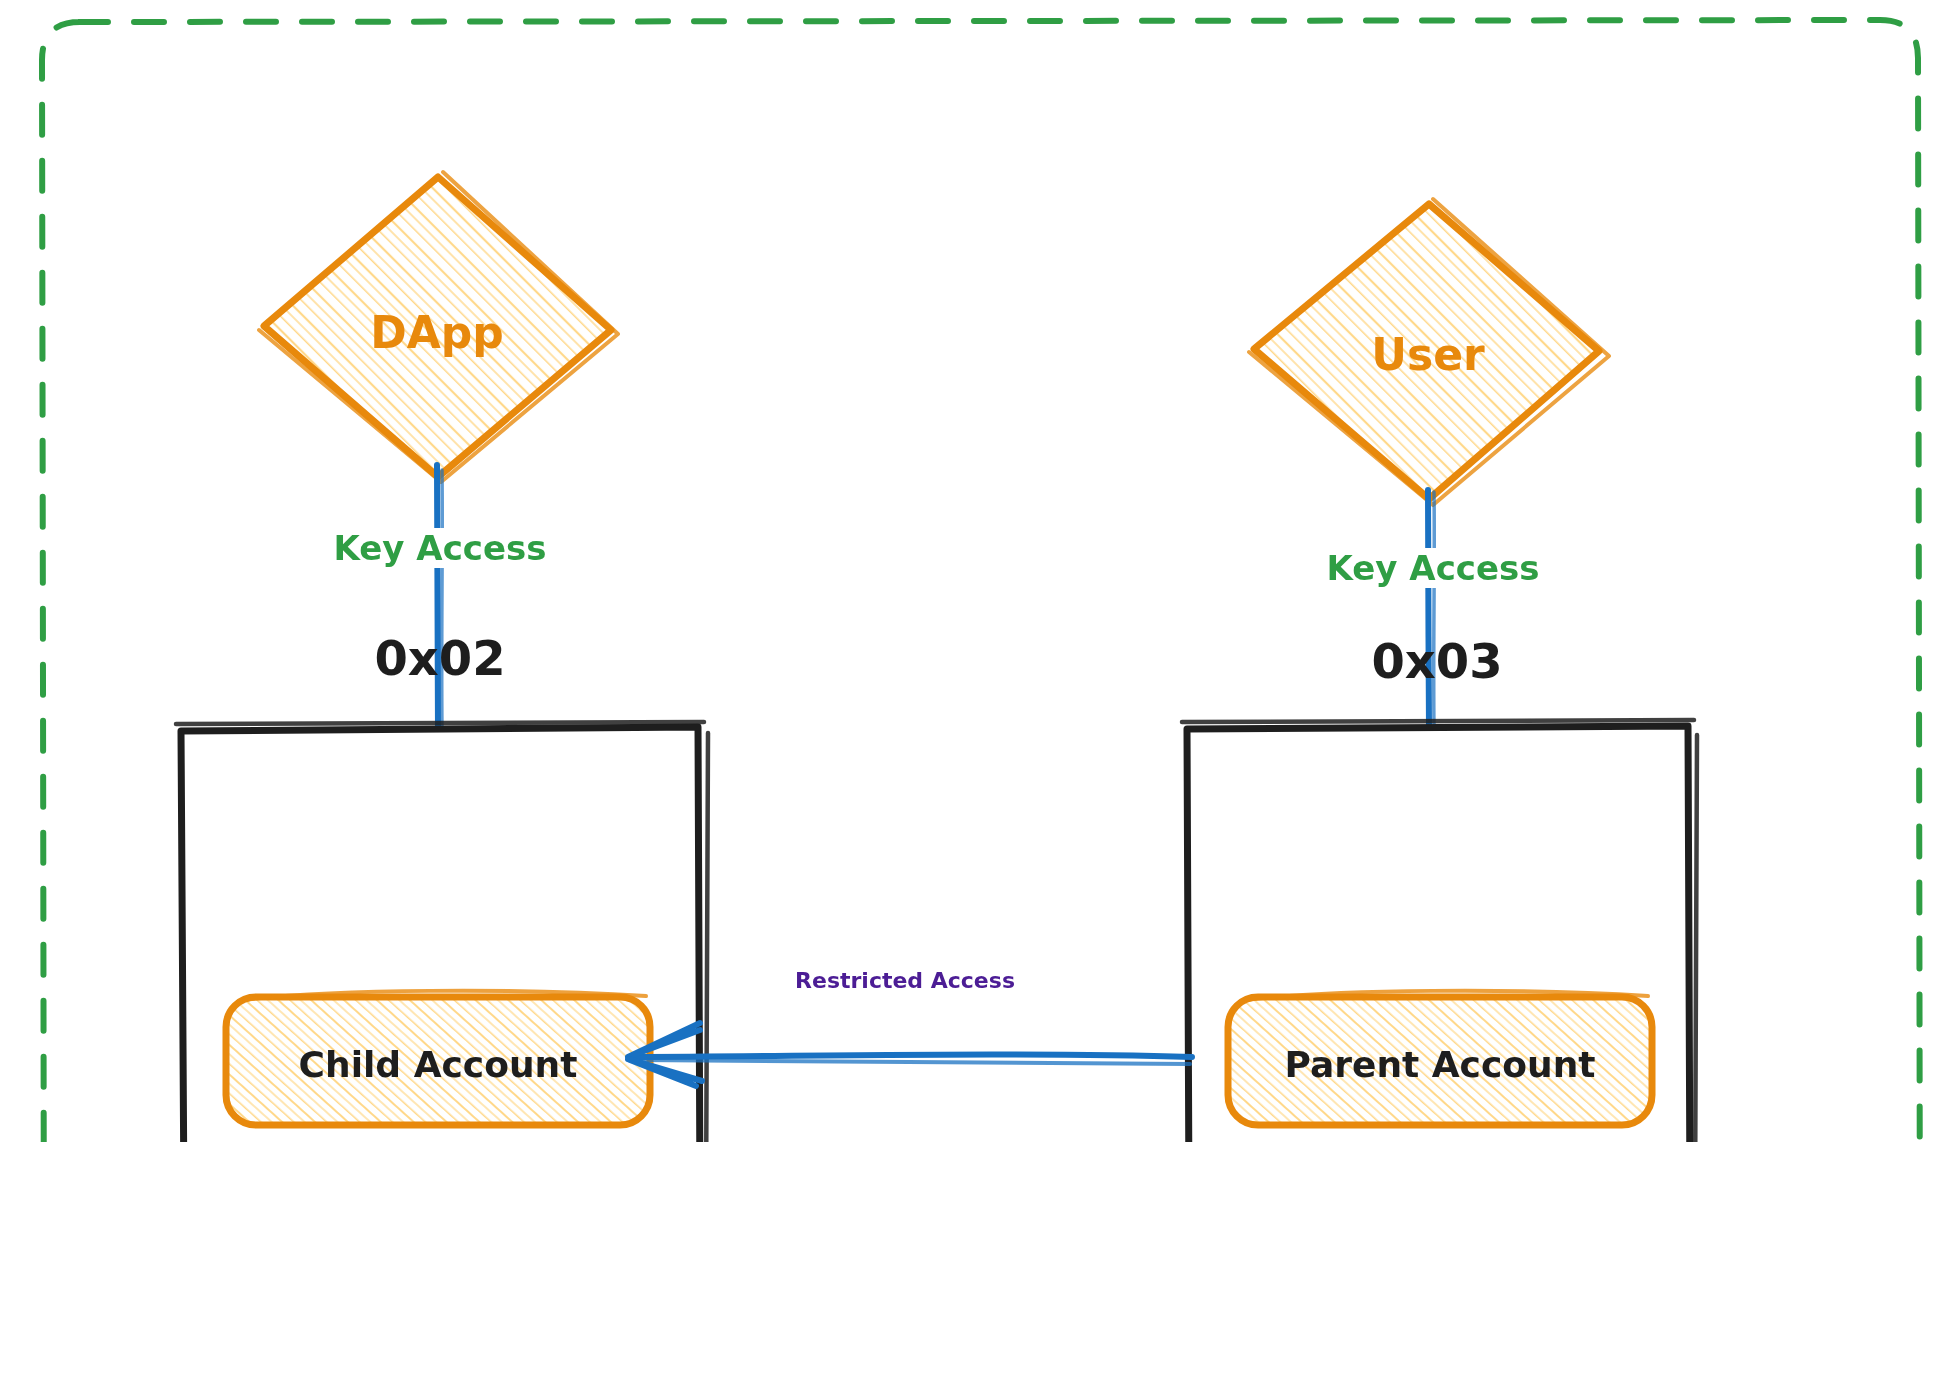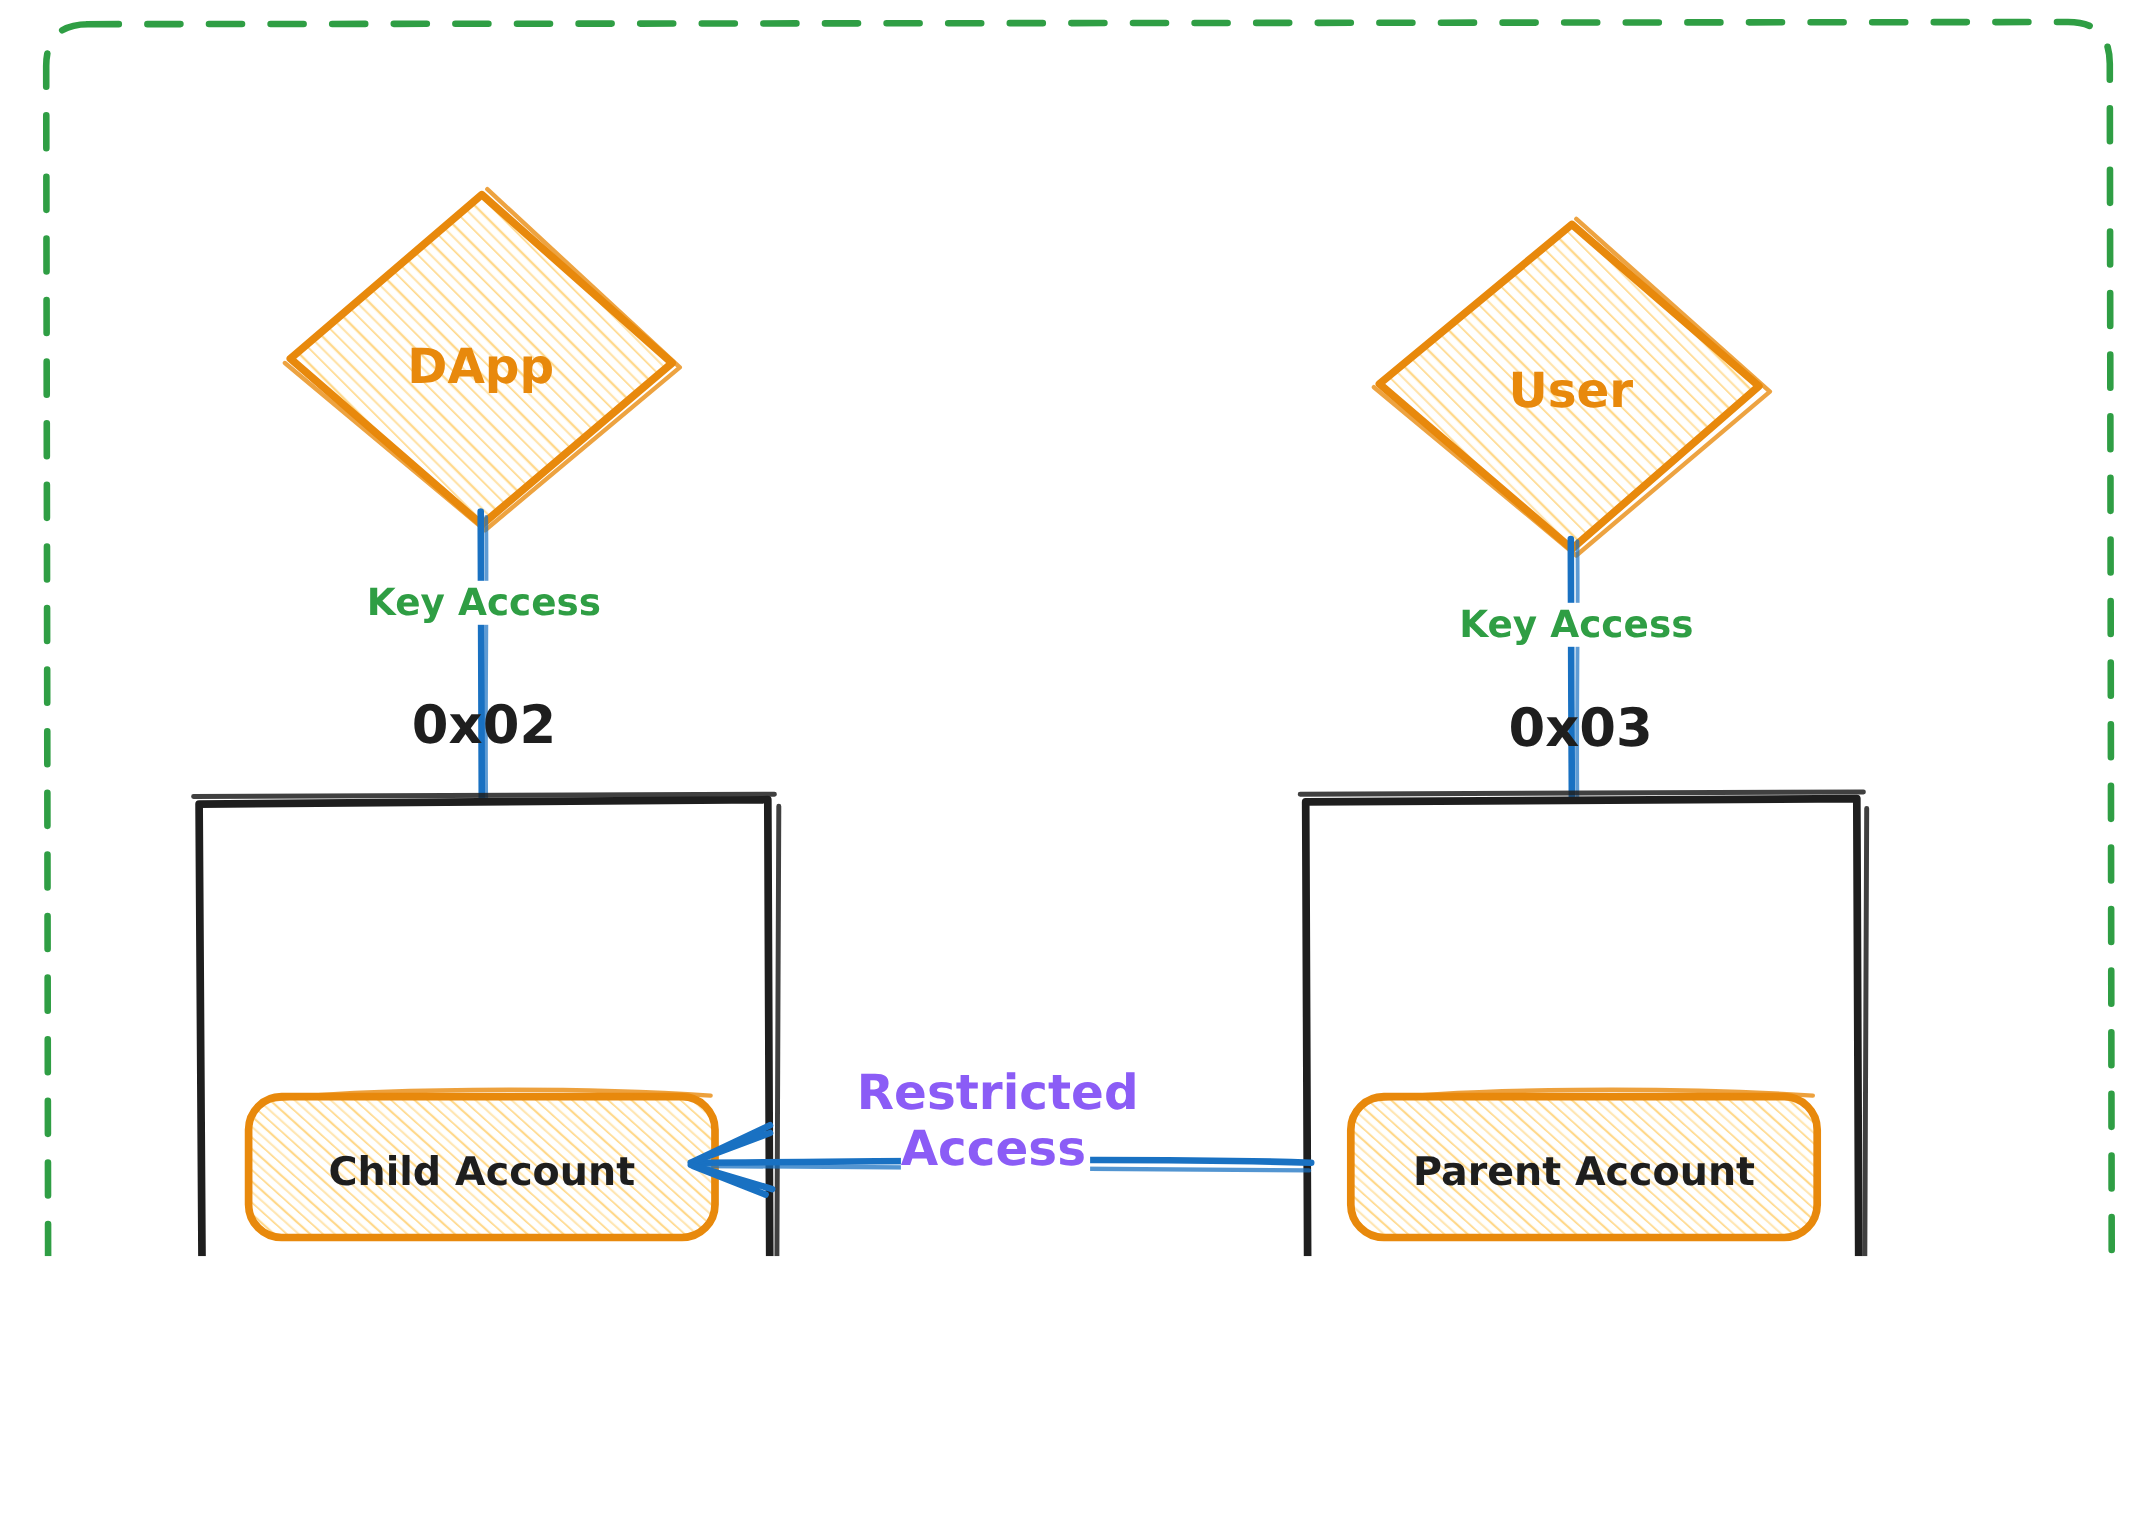--- a/index.html
+++ b/index.html
@@ -130,16 +130,16 @@
 
   <div style="position:absolute; left:285px; top:528px; width:310px; text-align:center;">
     <span style="font-family:'DejaVu Sans', sans-serif; font-size:34px; font-weight:600; color:#2f9e44; background:#ffffff; padding:0 4px;">Key Access</span>
   </div>
 
   <div style="position:absolute; left:1278px; top:548px; width:310px; text-align:center;">
     <span style="font-family:'DejaVu Sans', sans-serif; font-size:34px; font-weight:600; color:#2f9e44; background:#ffffff; padding:0 4px;">Key Access</span>
   </div>
 
   <div style="position:absolute; left:705px; top:968px; width:400px; text-align:center;">
-    <span style="font-family:'DejaVu Sans', sans-serif; font-size:44px; font-weight:600; color:#8b5cf6; background:#ffffff; padding:0 4px;">Restricted Access</span>
+    <span style="font-family:'DejaVu Sans', sans-serif; font-size:22px; font-weight:600; color:#4c1d95; background:#ffffff; padding:0 4px;">Restricted Access</span>
   </div>
 
 </div>
 
 </body></html>

